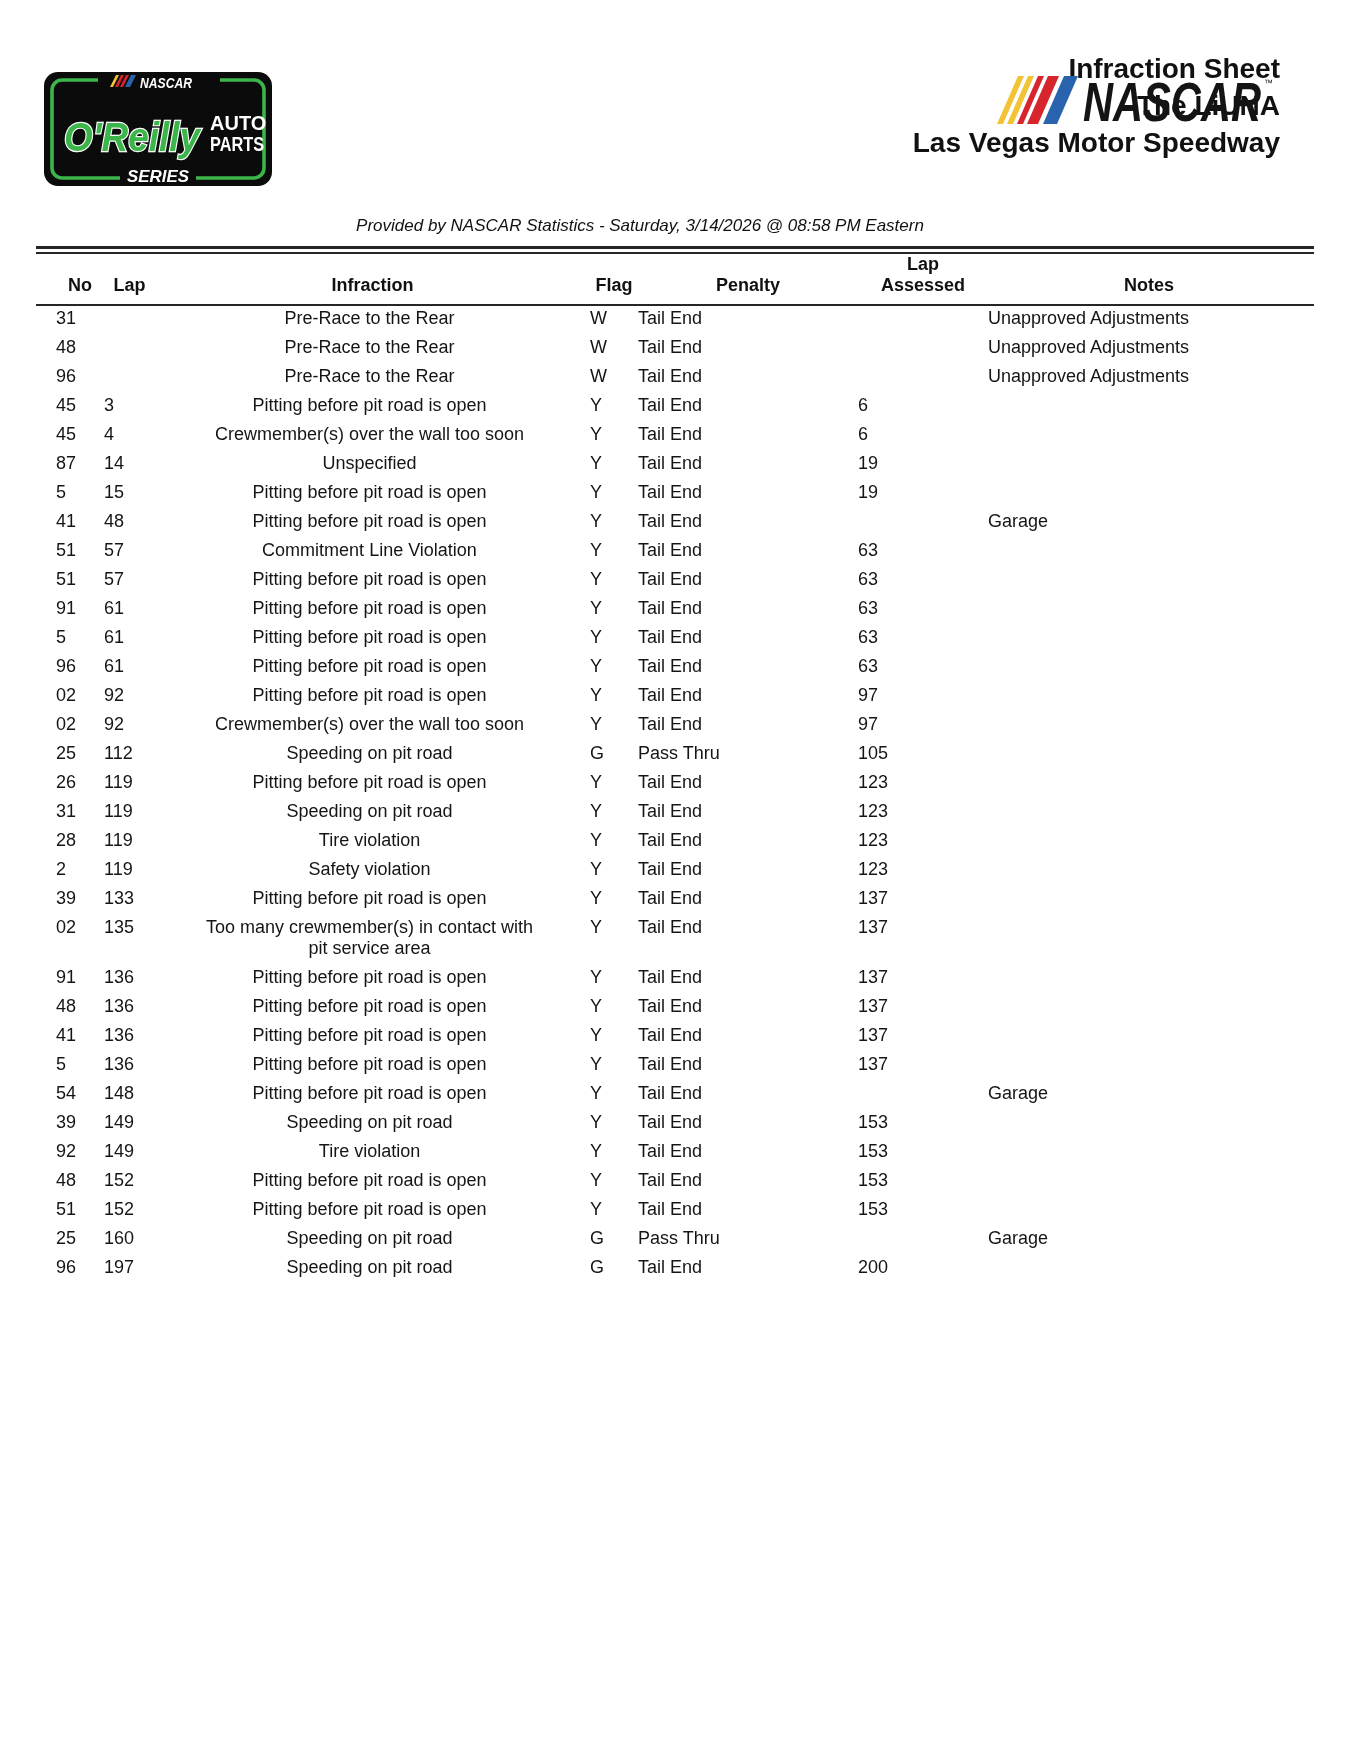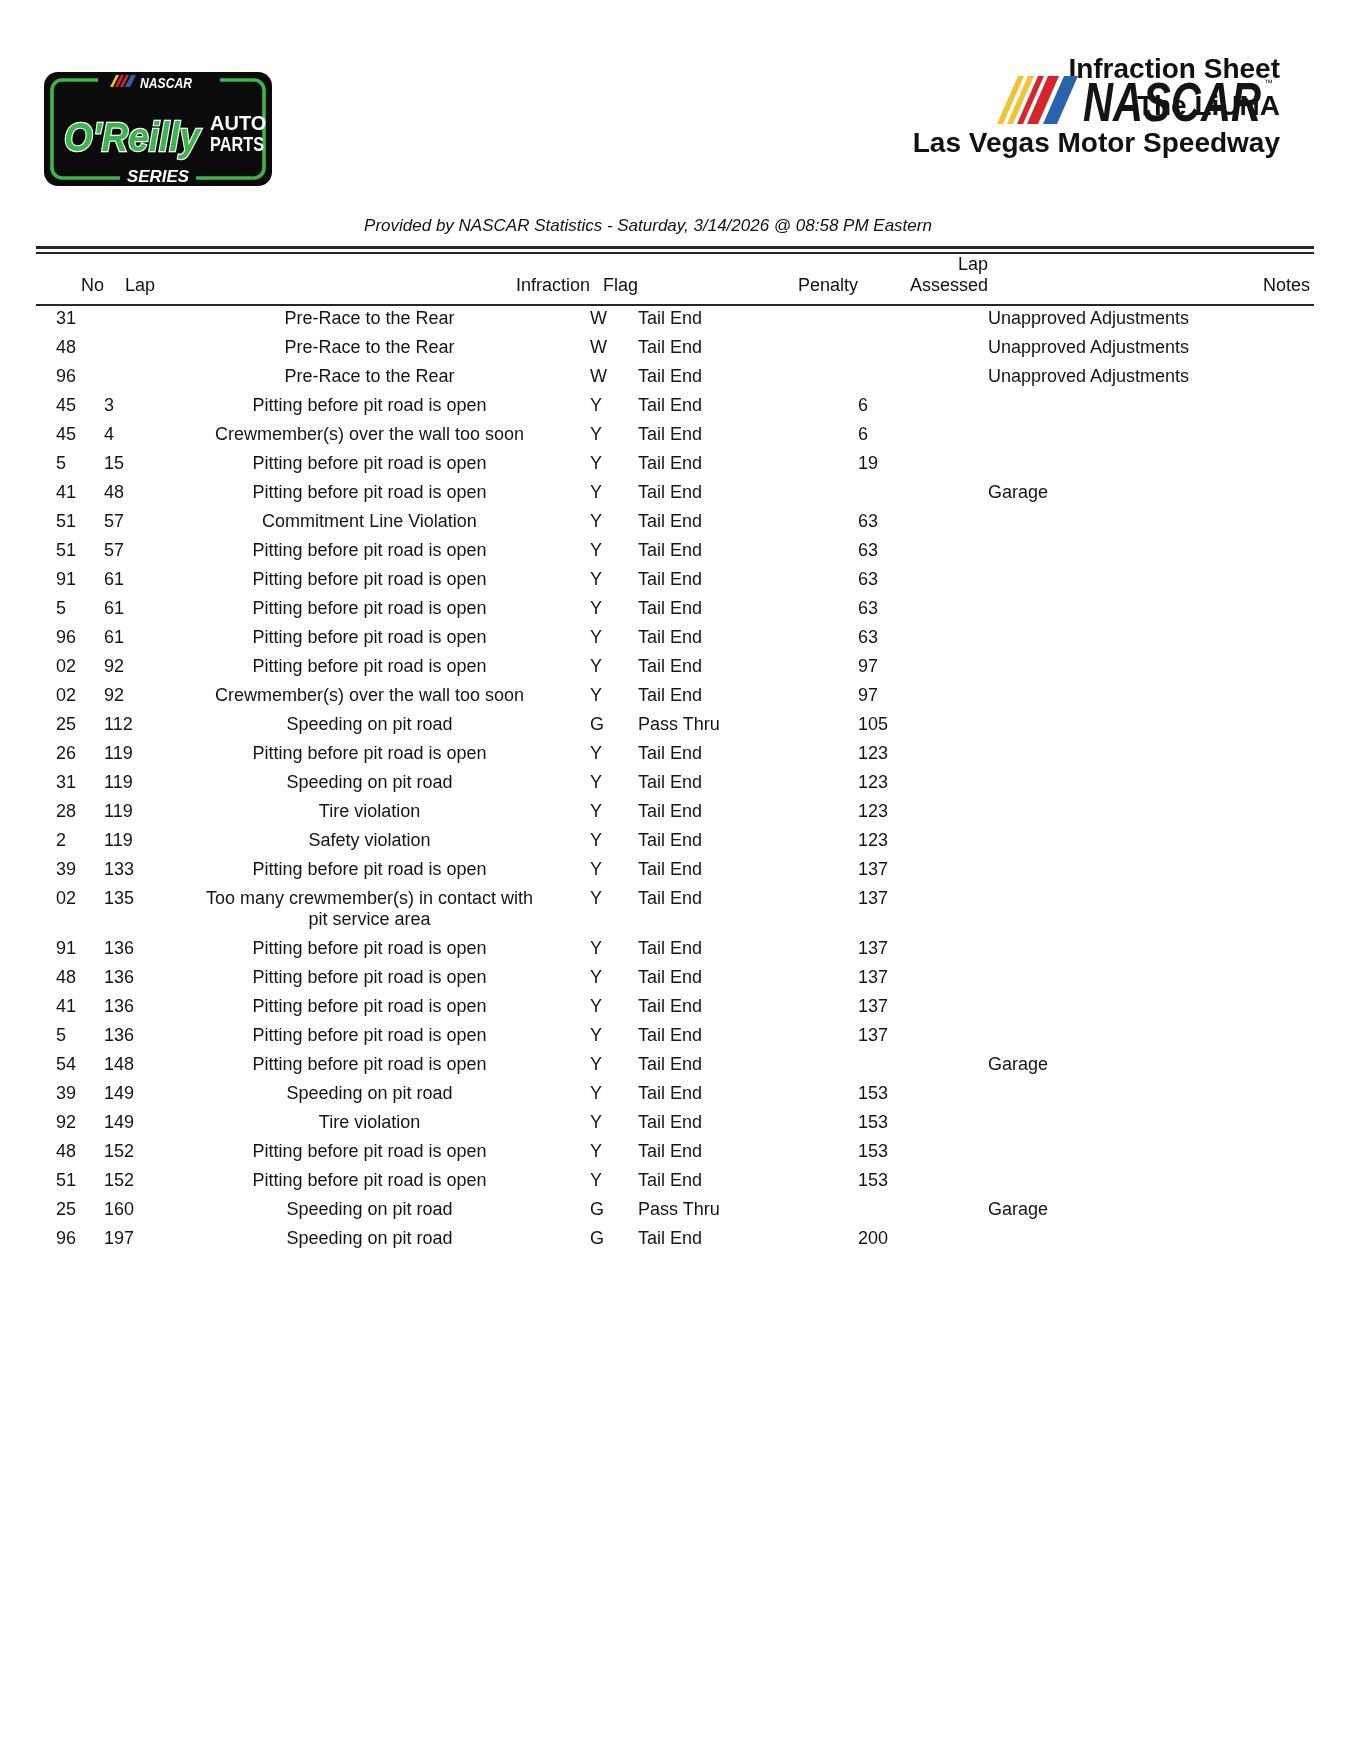--- a/index.html
+++ b/index.html
@@ -6,21 +6,21 @@
   .page {
     position:relative; width:1350px; height:1312px; background:#ffffff;
     font-family:"Liberation Sans", sans-serif; color:#151515; overflow:hidden;
   }
   
   .title-block {
     position:absolute; left:0; top:50px; width:1280px; text-align:right;
     font-weight:bold; font-size:28px; line-height:37px; color:#111;
   }
   .subtitle {
-    position:absolute; left:8px; top:216px; width:1280px; text-align:center;
+    position:absolute; left:0; top:216px; width:1280px; text-align:center;
     font-style:italic; font-size:17px; color:#111;
   }
   .badge-wrap { position:absolute; left:44px; top:72px; width:228px; height:114px; }
   .nascar-wrap { position:absolute; left:995px; top:72px; width:280px; height:56px; }
   svg { display:block; width:100%; height:100%; }
   svg text { font-family:"Liberation Sans", sans-serif; }
 
   
   .rule-double {
     position:absolute; left:36px; top:246px; width:1278px; height:3px;
@@ -30,21 +30,21 @@
     position:absolute; left:36px; top:304px; width:1278px; height:0;
     border-top:2px solid #262626;
   }
 
   
   table.infractions {
     position:absolute; left:56px; top:254px; width:1254px;
     border-collapse:collapse; table-layout:fixed;
   }
   table.infractions th {
-    text-align:right; vertical-align:bottom; font-size:18px; font-weight:normal;
+    text-align:center; vertical-align:bottom; font-size:18px; font-weight:bold;
     line-height:21px; padding:0 0 8px 0; color:#111;
   }
   table.infractions th.pre { white-space:pre-line; }
   table.infractions td {
     text-align:left; vertical-align:top; font-size:18px; line-height:21px;
     padding:4px 6px 4px 0; color:#151515;
   }
   table.infractions td.c2 { white-space:pre-line;text-align:center; }
 </style>
 </head>
@@ -159,20 +159,29 @@
         <tr>
           <td class="c0">45</td>
           <td class="c1">4</td>
           <td class="c2">Crewmember(s) over the wall too soon</td>
           <td class="c3">Y</td>
           <td class="c4">Tail End</td>
           <td class="c5">6</td>
           <td class="c6"></td>
         </tr>
         <tr>
+          <td class="c0">87</td>
+          <td class="c1">14</td>
+          <td class="c2">Unspecified</td>
+          <td class="c3">Y</td>
+          <td class="c4">Tail End</td>
+          <td class="c5">19</td>
+          <td class="c6"></td>
+        </tr>
+        <tr>
           <td class="c0">5</td>
           <td class="c1">15</td>
           <td class="c2">Pitting before pit road is open</td>
           <td class="c3">Y</td>
           <td class="c4">Tail End</td>
           <td class="c5">19</td>
           <td class="c6"></td>
         </tr>
         <tr>
           <td class="c0">41</td>

